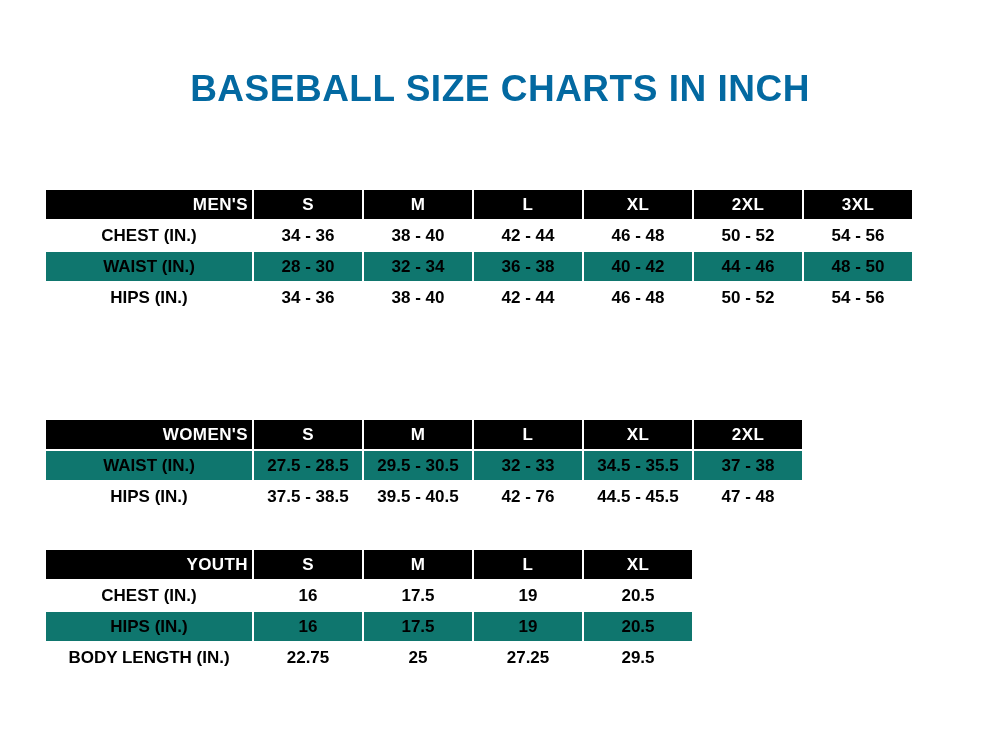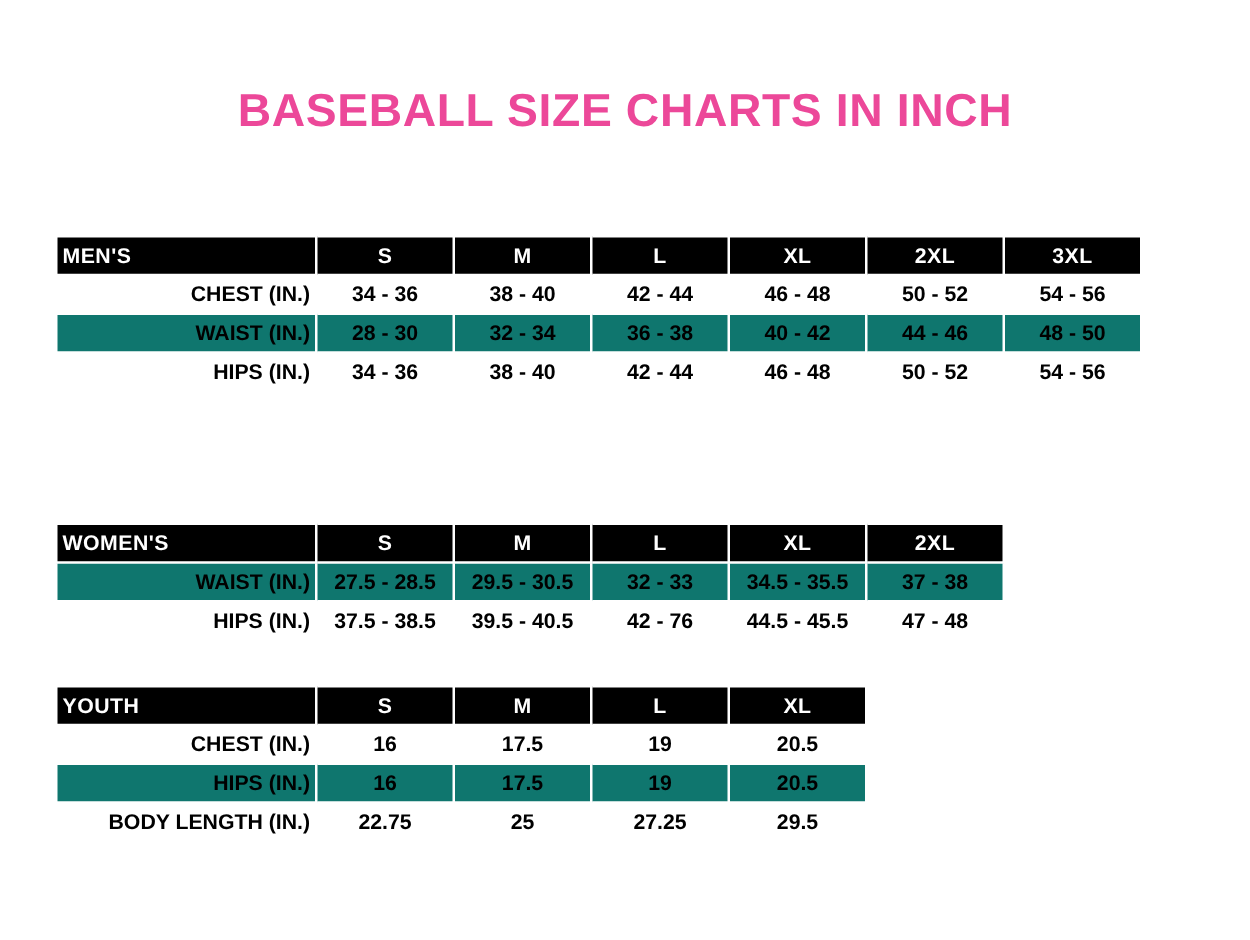--- a/index.html
+++ b/index.html
@@ -22,21 +22,21 @@
   }
   .title {
     position: absolute;
     top: 68px;
     left: 0;
     width: 1000px;
     text-align: center;
     font-size: 37px;
     font-weight: bold;
     letter-spacing: 0.5px;
-    color: #ec4899;
+    color: #0369a1;
   }
   .chart-block {
     position: absolute;
     left: 44px;
   }
   #men-block  { top: 188px; }
   #women-block{ top: 418px; }
   #youth-block{ top: 548px; }
 
   table.size-table {
@@ -55,32 +55,32 @@
     box-sizing: border-box;
   }
   
   table.size-table thead th {
     background: #000000;
     color: #ffffff;
     font-size: 17px;
     letter-spacing: 0.4px;
   }
   table.size-table thead th.rowlabel-head {
-    text-align: left;
+    text-align: right;
   }
   
   table.size-table tbody td {
     background: #ffffff;
     color: #000000;
   }
   table.size-table tbody tr.alt td {
     background: #0f766e;
   }
   table.size-table tbody td.rowlabel {
-    text-align: right;
+    text-align: center;
   }
 
   
   #men-table col.c0 { width: 208px; }
   #men-table col.cx { width: 110px; }
 
   
   #women-table col.c0 { width: 208px; }
   #women-table col.cx { width: 110px; }
 

